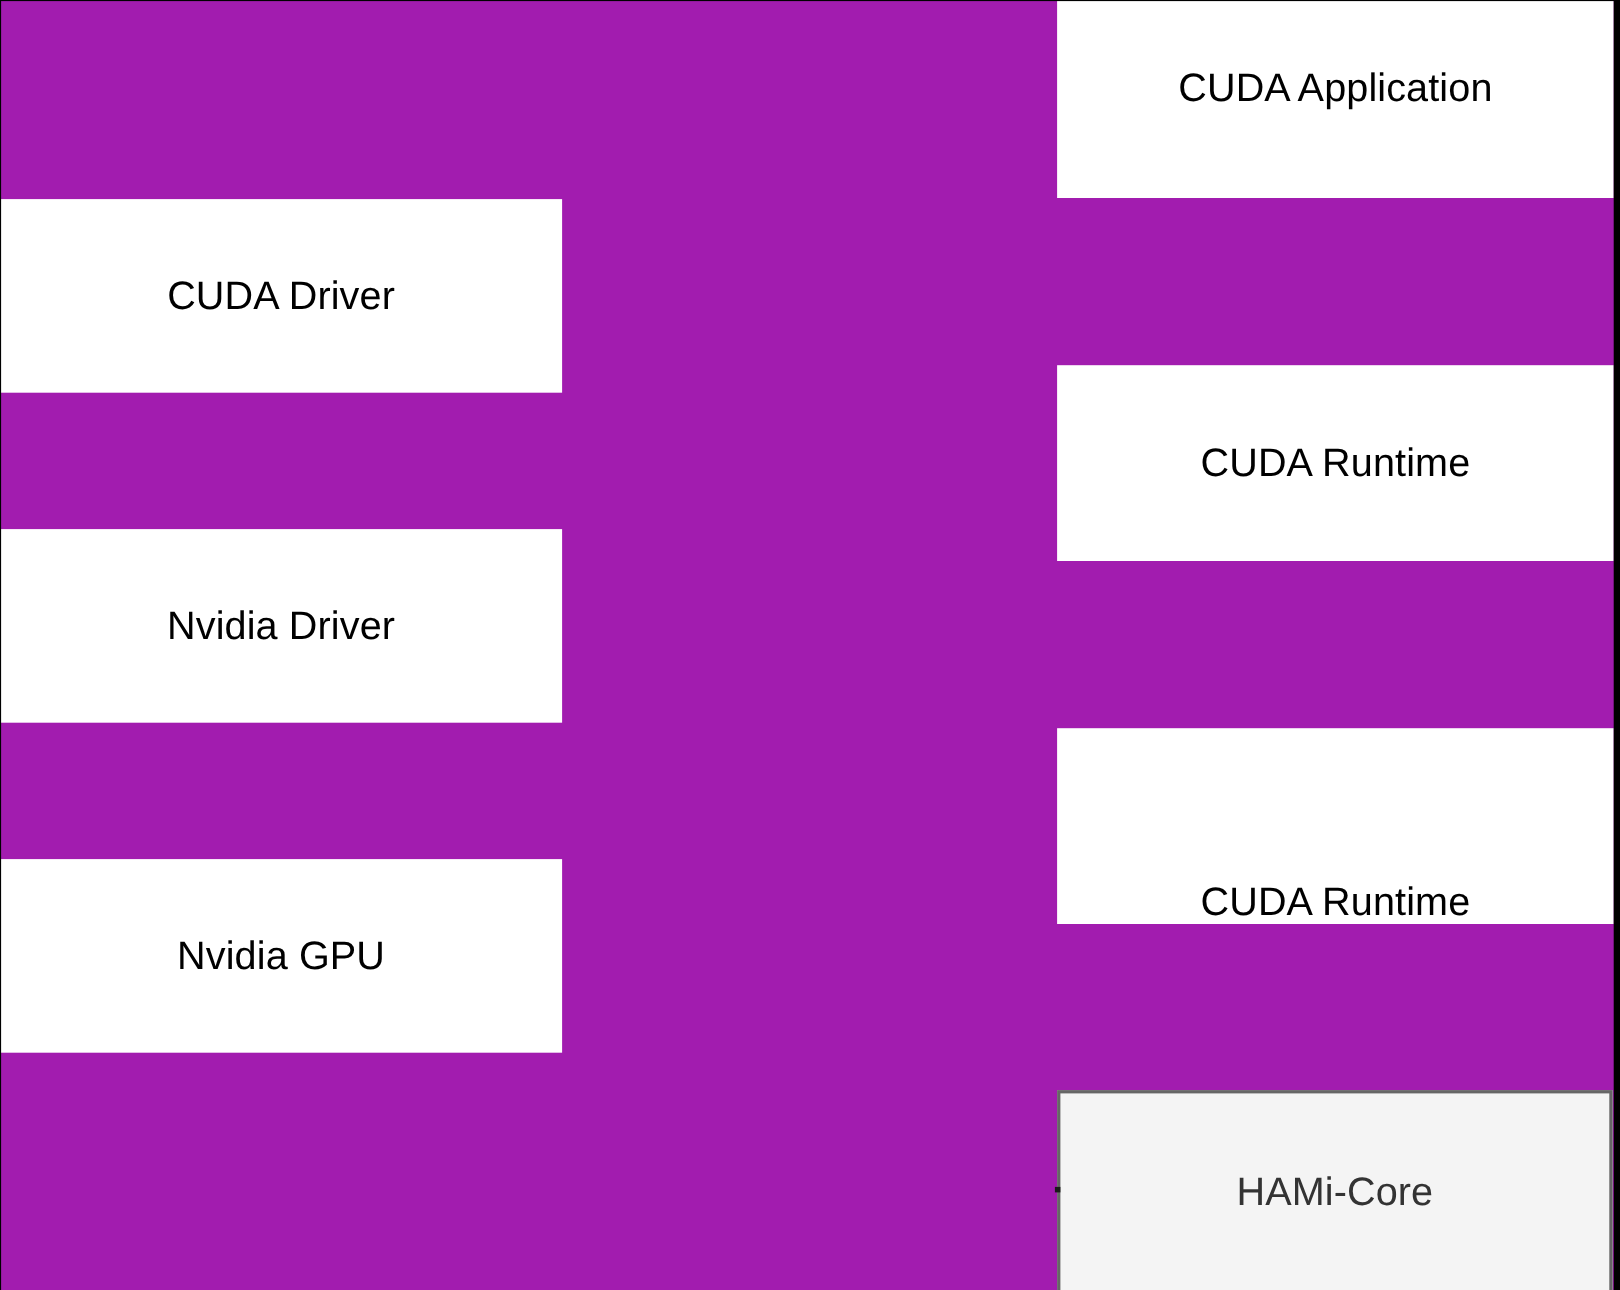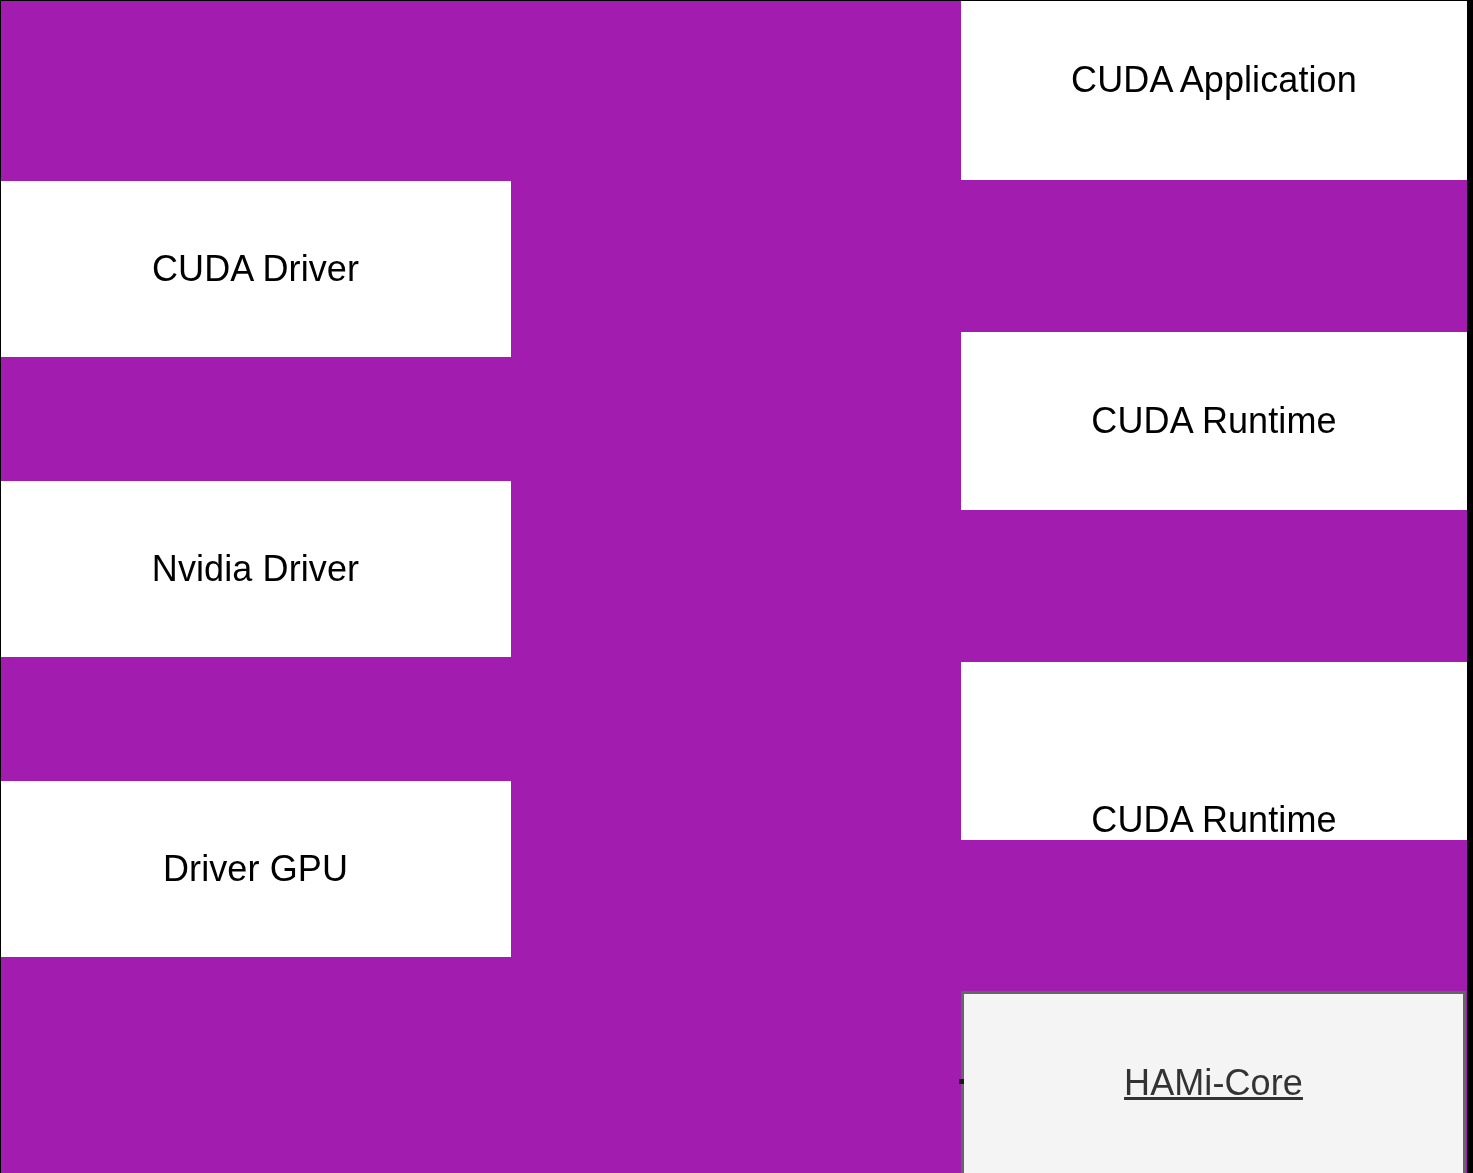--- a/index.html
+++ b/index.html
@@ -44,21 +44,21 @@
   
   #node-hami-core {
     left: 961px;
     top: 991px;
     width: 505px;
     height: 210px;
     background: #f4f4f4;
     border: 3px solid #666666;
     color: #333333;
   }
-  #node-hami-core .node-label { transform: translateY(-13px); text-decoration: underline; }
+  #node-hami-core .node-label { transform: translateY(-13px); }
 
   
   .edge-strip { position: absolute; background: #000000; }
   #edge-left   { left: 0;      top: 0;      width: 1px;  height: 1173px; }
   #edge-right  { left: 1467px; top: 0;      width: 6px;  height: 1173px; }
   #edge-top    { left: 0;      top: 0;      width: 1473px; height: 1px; }
 
   
   #connector-hami-core-left {
     position: absolute;
@@ -93,21 +93,21 @@
 
   <div class="node" id="node-cuda-driver">
     <span class="node-label">CUDA Driver</span>
   </div>
 
   <div class="node" id="node-nvidia-driver">
     <span class="node-label">Nvidia Driver</span>
   </div>
 
   <div class="node" id="node-nvidia-gpu">
-    <span class="node-label">Driver GPU</span>
+    <span class="node-label">Nvidia GPU</span>
   </div>
 
   <div class="edge-strip" id="edge-top"></div>
   <div class="edge-strip" id="edge-left"></div>
   <div class="edge-strip" id="edge-right"></div>
   <div id="connector-hami-core-left"></div>
 
 </div>
 
 </body></html>

